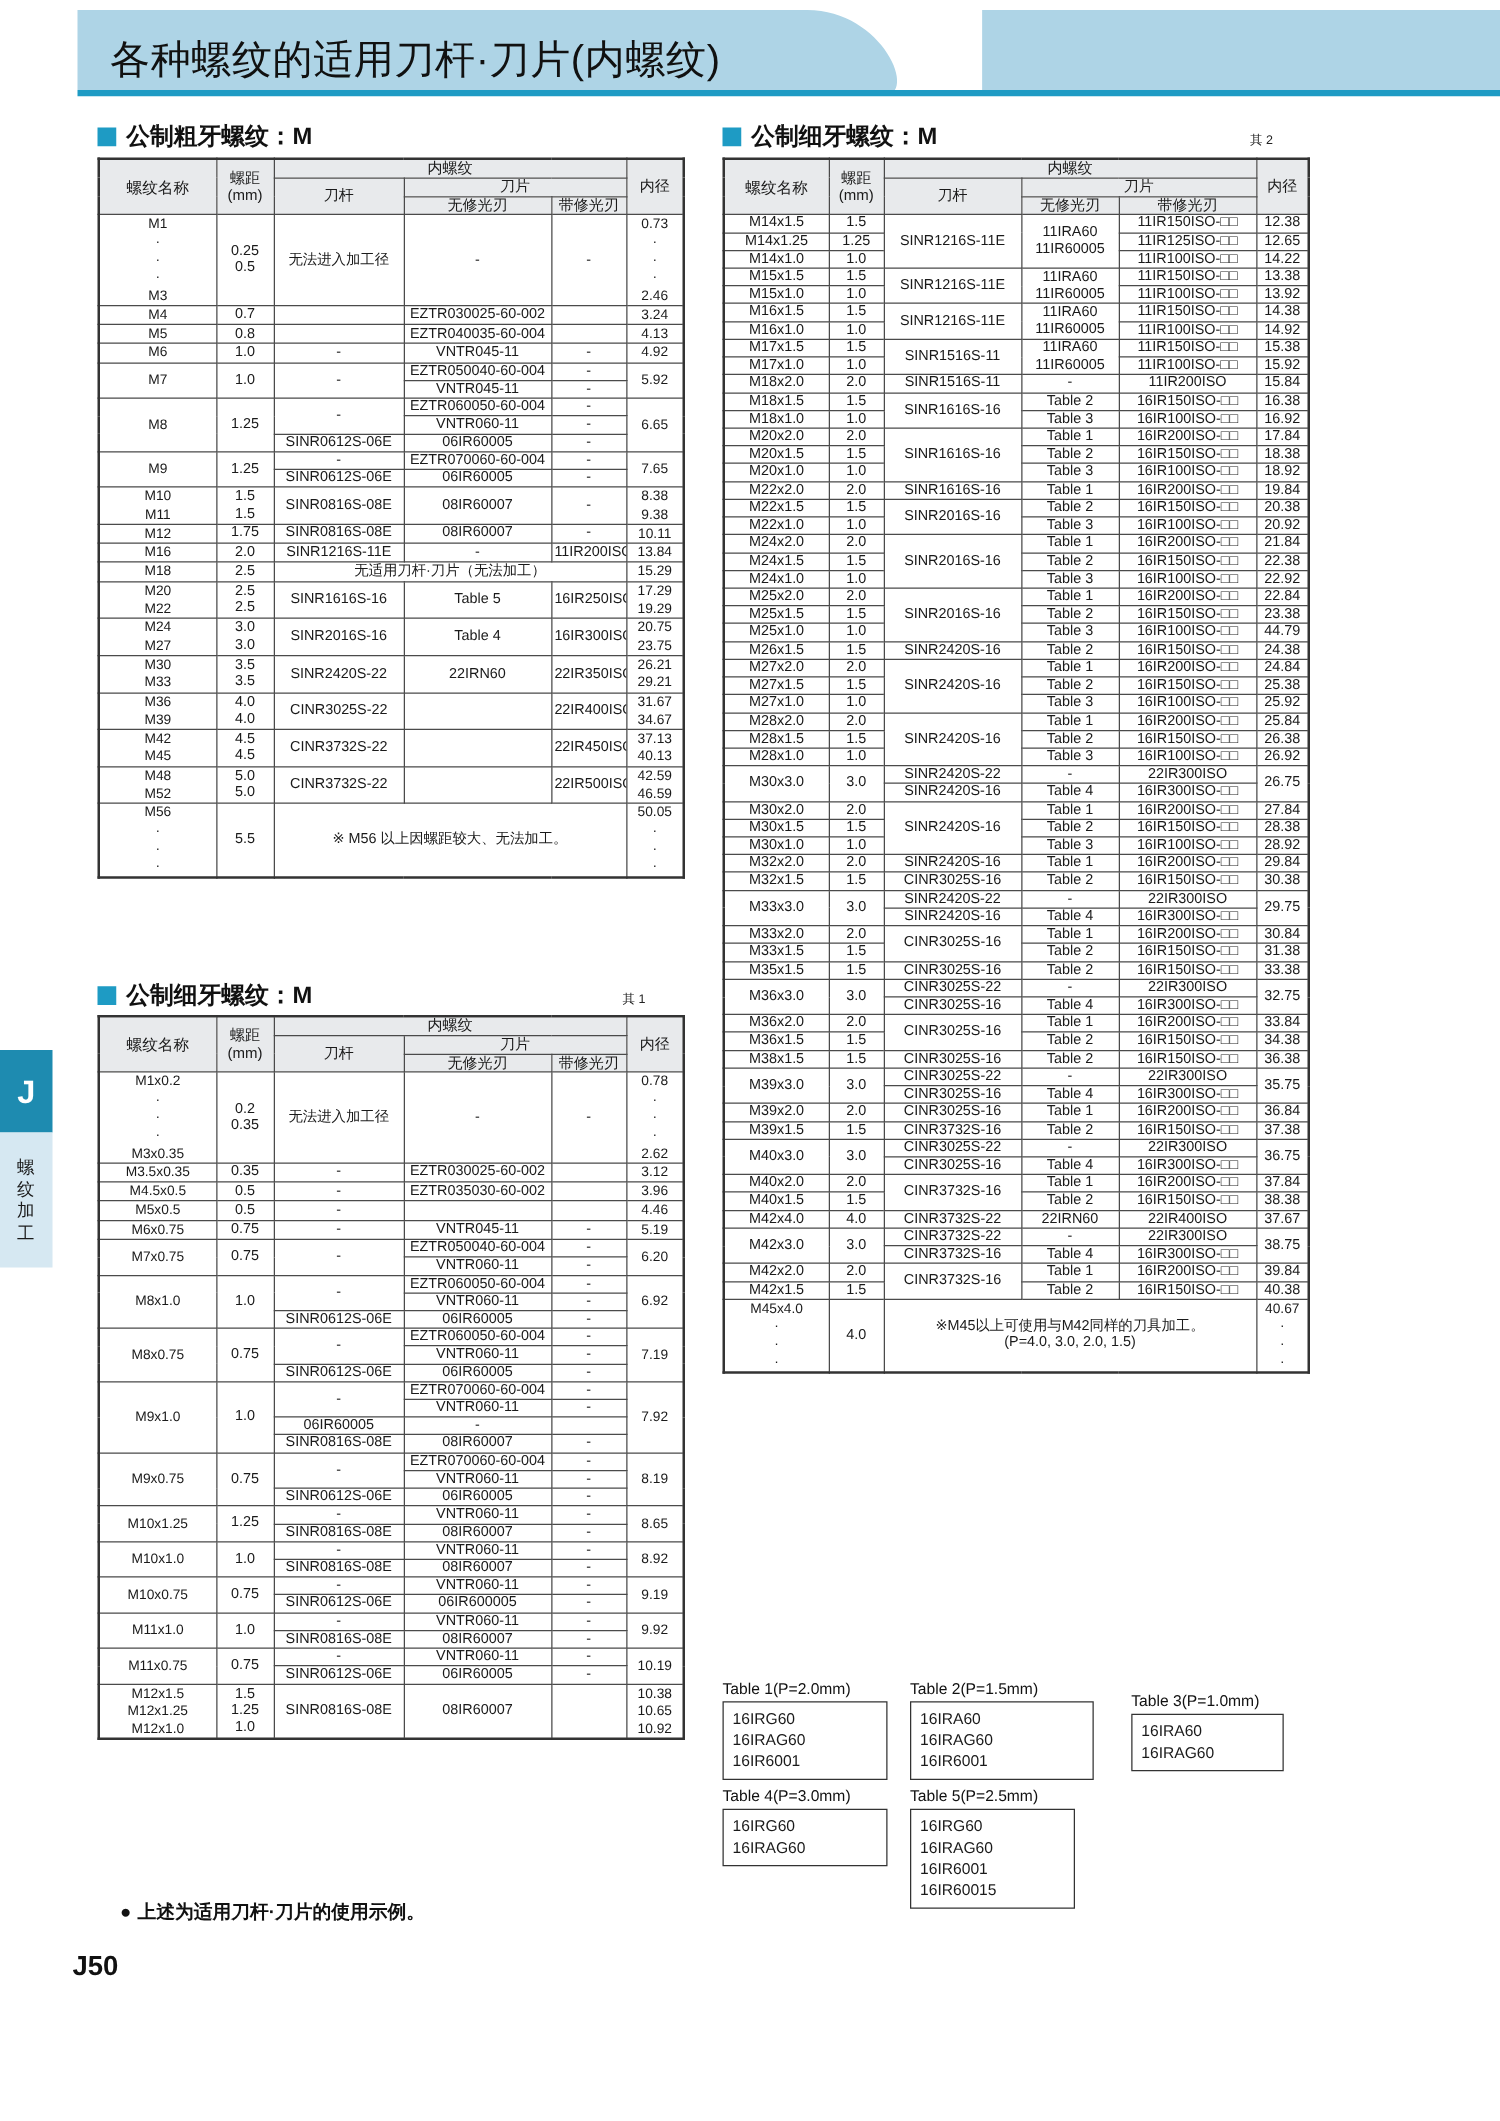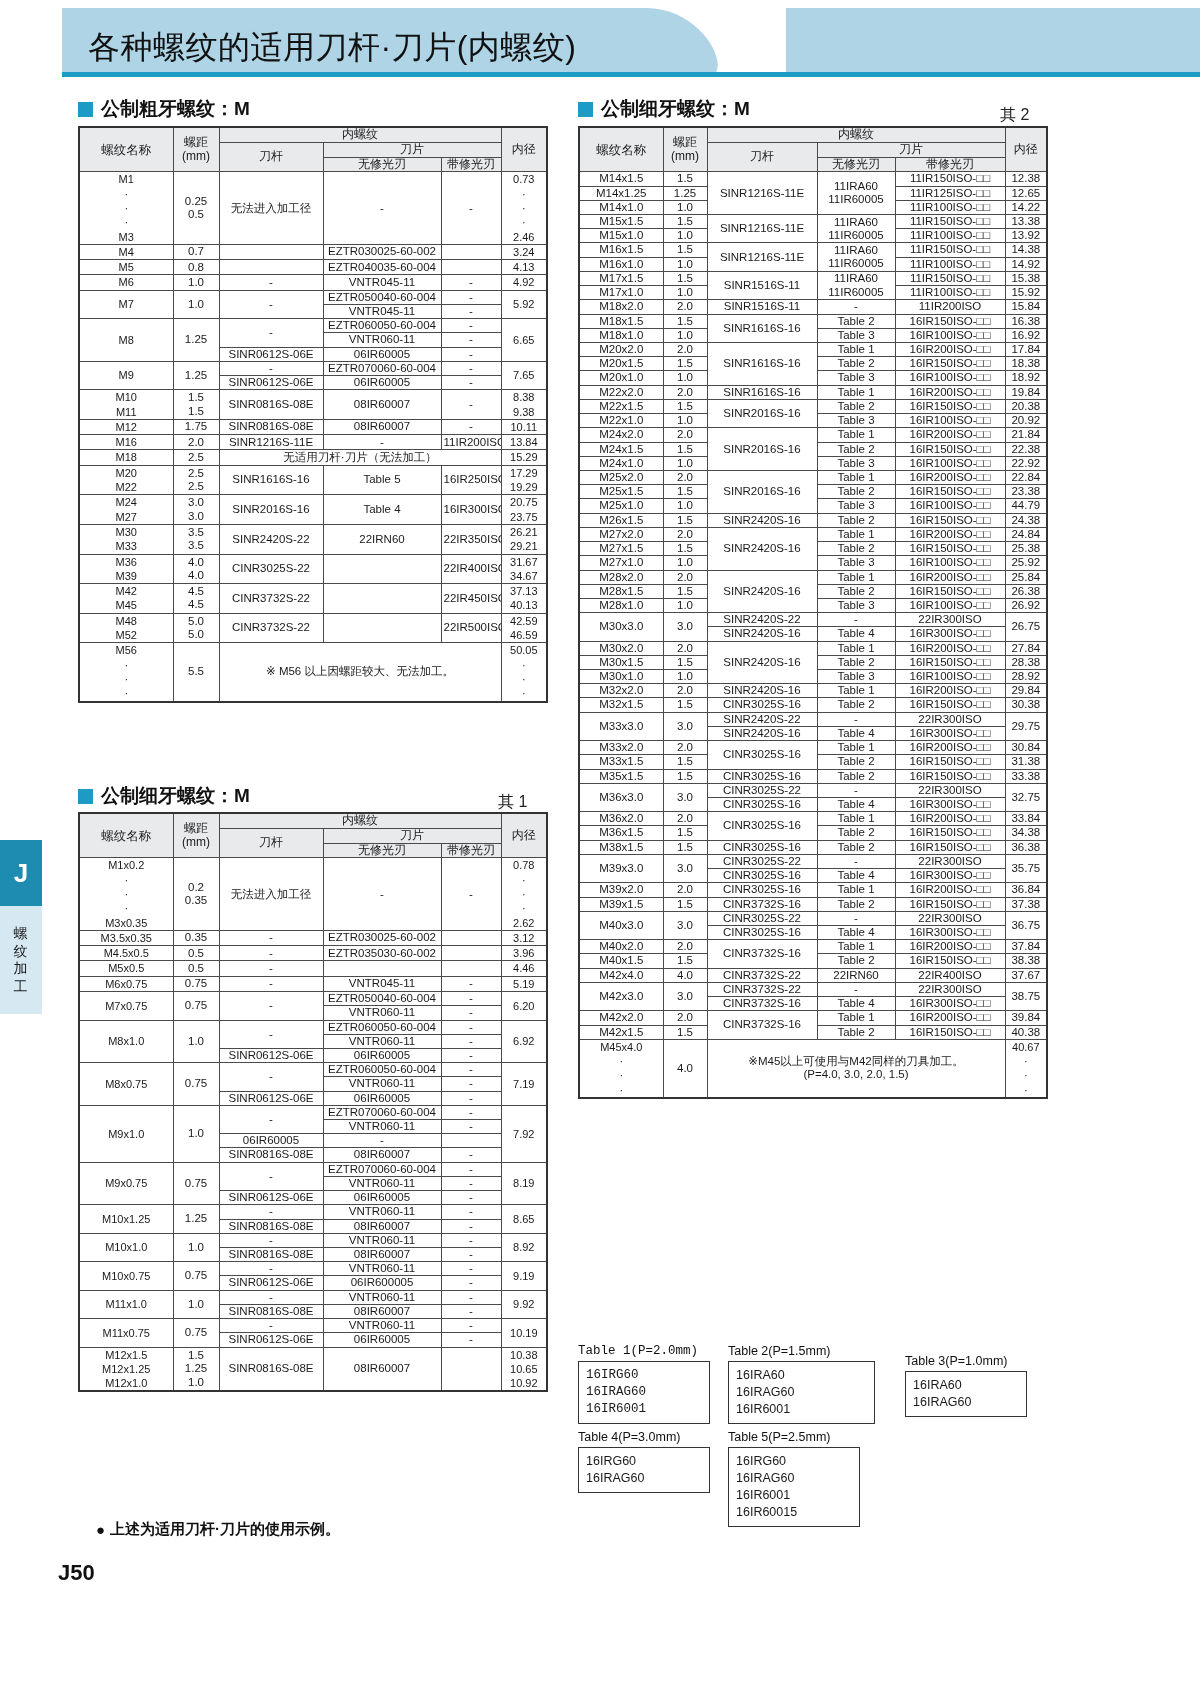--- a/index.html
+++ b/index.html
@@ -32,21 +32,21 @@
   }
   .banner-wedge svg { display:block; }
 
   
   .sec-head {
     position:absolute; font-size:19px; font-weight:bold; color:#111;
     white-space:nowrap; display:flex; align-items:center; gap:8px;
   }
   .sec-sq { width:15px; height:15px; background:#1e9bc4; display:inline-block; }
   .sec-sub {
-    position:absolute; font-size:16px; color:#222; white-space:nowrap;
+    position:absolute; font-size:10px; color:#222; white-space:nowrap;
   }
 
   
   table.t {
     border-collapse:collapse; table-layout:fixed;
     font-size:11.5px; background:#fff;
   }
   table.t th, table.t td {
     border:1px solid #4a4a4a;
     text-align:center; vertical-align:middle;
@@ -1030,21 +1030,21 @@
           <td class="dots">M45x4.0<br>·<br>·<br>·</td>
           <td>4.0</td>
           <td class="nw" colspan="3">※M45以上可使用与M42同样的刀具加工。<br>(P=4.0, 3.0, 2.0, 1.5)</td>
           <td class="dots">40.67<br>·<br>·<br>·</td>
         </tr>
       </tbody>
   </table>
 </div>
 
 <div id="ref-row-1" style="position:absolute; left:578px; top:1344px; display:flex; gap:18px;">
-    <div style="width: 132px; font-family: Liberation Mono, monospace;"><div class="ref-title">Table 1(P=2.0mm)</div><div class="ref-box" style="width: 100%; min-height: 58px;">16IRG60<br>16IRAG60<br>16IR6001</div></div>
+    <div style="width: 132px;"><div class="ref-title">Table 1(P=2.0mm)</div><div class="ref-box" style="width: 100%; min-height: 58px;">16IRG60<br>16IRAG60<br>16IR6001</div></div>
     <div style="width: 147px;"><div class="ref-title">Table 2(P=1.5mm)</div><div class="ref-box" style="width: 100%; min-height: 58px;">16IRA60<br>16IRAG60<br>16IR6001</div></div>
     <div style="width: 122px; margin-left: 12px; margin-top: 10px;"><div class="ref-title">Table 3(P=1.0mm)</div><div class="ref-box" style="width: 100%; min-height: 44px;">16IRA60<br>16IRAG60</div></div>
   </div>
 <div id="ref-row-2" style="position:absolute; left:578px; top:1430px; display:flex; gap:18px;">
     <div style="width: 132px;"><div class="ref-title">Table 4(P=3.0mm)</div><div class="ref-box" style="width: 100%; min-height: 44px;">16IRG60<br>16IRAG60</div></div>
     <div style="width: 132px;"><div class="ref-title">Table 5(P=2.5mm)</div><div class="ref-box" style="width: 100%; min-height: 74px;">16IRG60<br>16IRAG60<br>16IR6001<br>16IR60015</div></div>
   </div>
 
 <div class="footnote" style="left:96px; top:1520px;">
   <span class="bullet">●</span>

